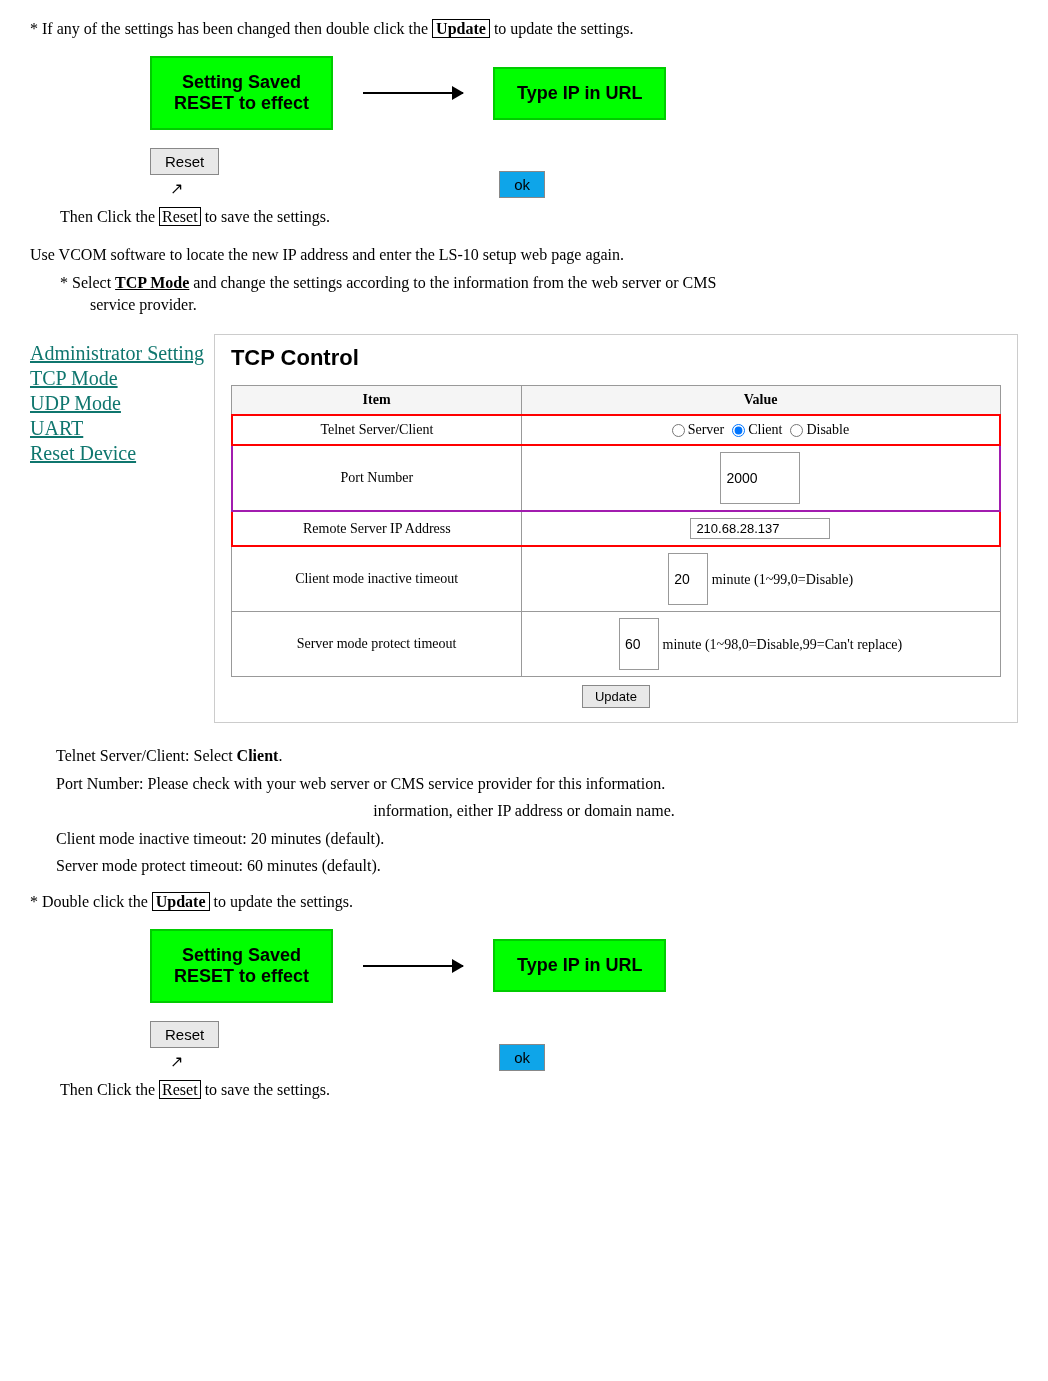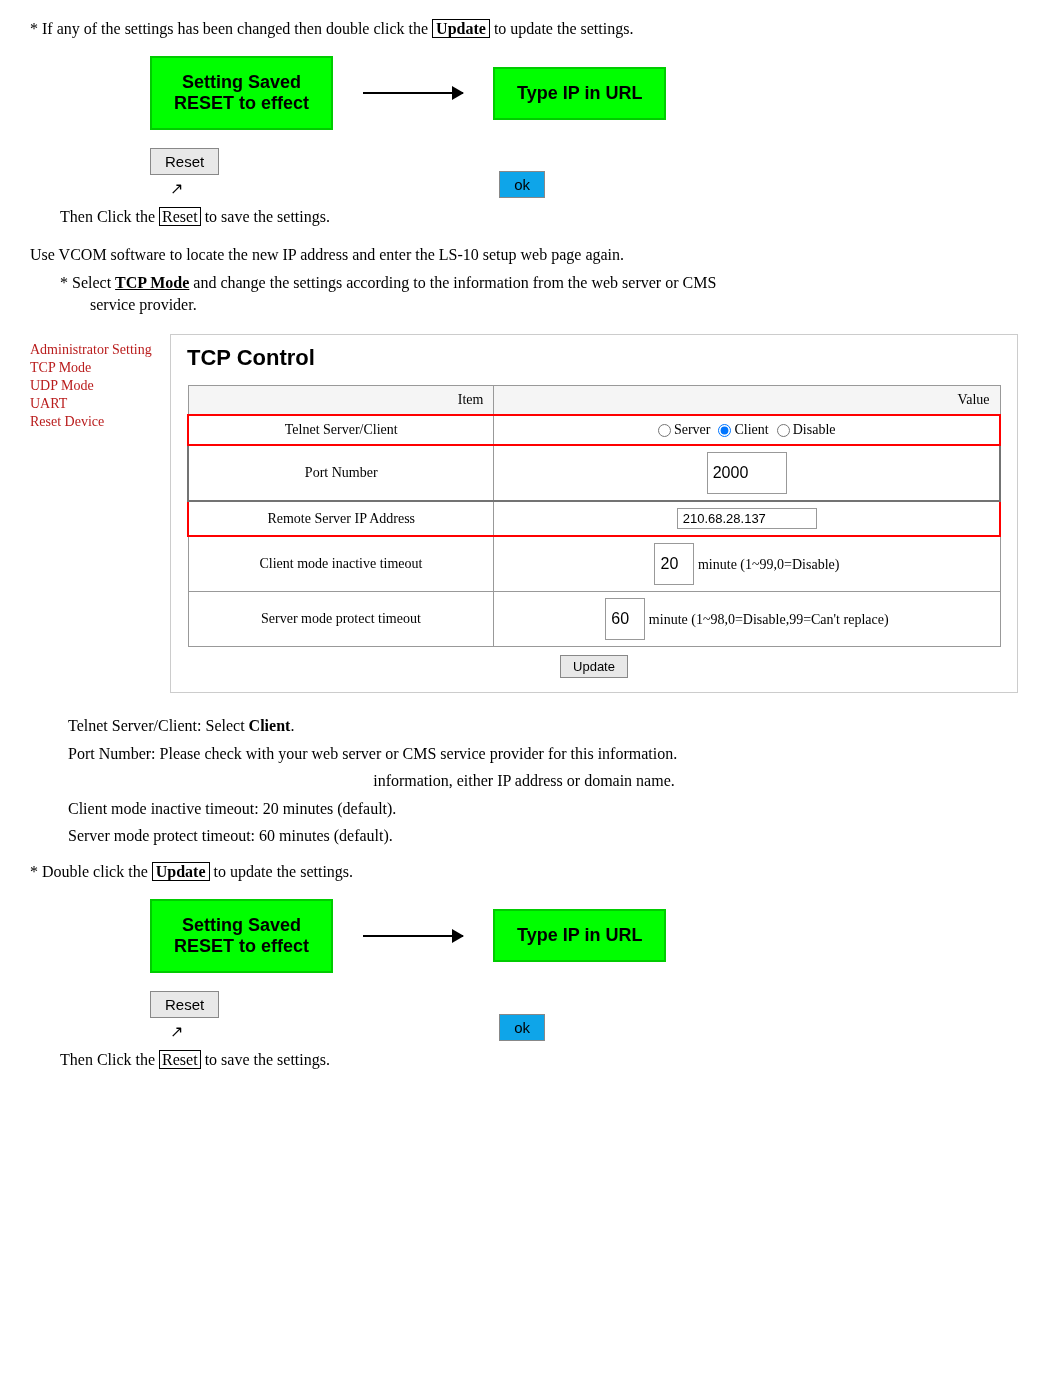--- a/index.html
+++ b/index.html
@@ -110,23 +110,24 @@
       gap: 0;
     }
     .sidebar-nav {
       min-width: 140px;
       padding-right: 10px;
       font-size: 14px;
       padding-top: 8px;
     }
     .sidebar-nav a {
       display: block;
-      color: #b91c1c;
+      color: #0f766e;
+      text-decoration: underline;
       margin-bottom: 2px;
-      font-size: 14px;
+      font-size: 20px;
       cursor: pointer;
     }
     .tcp-table-area {
       flex: 1;
       border: 1px solid #ccc;
       padding: 10px 16px;
     }
     .tcp-title {
       font-size: 22px;
       font-family: Arial, sans-serif;
@@ -138,41 +139,40 @@
       border-collapse: collapse;
       font-size: 14px;
     }
     table.tcp-table th, table.tcp-table td {
       border: 1px solid #999;
       padding: 6px 10px;
       text-align: center;
     }
     table.tcp-table th {
       background: #f5f5f5;
-      font-weight: normal;
-      text-align: right;
+      font-weight: bold;
     }
     .red-border-row td {
       border-color: #cc0000;
     }
     .radio-group {
       display: flex;
       align-items: center;
       gap: 8px;
       justify-content: center;
     }
     .radio-group label {
       display: flex;
       align-items: center;
       gap: 3px;
     }
     .input-field {
       border: 1px solid #999;
-      padding: 11px 5px;
-      font-size: 16px;
+      padding: 17px 5px;
+      font-size: 14px;
       width: 80px;
     }
     .input-field-wide {
       border: 1px solid #999;
       padding: 2px 5px;
       font-size: 13px;
       width: 140px;
     }
     .update-btn-row {
       text-align: center;
@@ -180,21 +180,21 @@
     }
     .update-btn {
       border: 1px solid #888;
       background: #e8e8e8;
       padding: 3px 12px;
       font-size: 13px;
       font-family: Arial, sans-serif;
       cursor: pointer;
     }
     .desc-block {
-      margin: 14px 38px;
+      margin: 14px 26px;
       font-size: 16px;
       line-height: 1.6;
     }
     .desc-line {
       margin-bottom: 2px;
     }
     .center-line {
       text-align: center;
     }
   </style>
@@ -271,21 +271,21 @@
                 <span>Client</span>
               </label>
               <label>
                 <input type="radio" name="telnet" style="">
                 <span>Disable</span>
               </label>
             </div>
           </td>
         </tr>
 
-        <tr class="red-border-row" style="border:2px solid #737373;">
+        <tr class="red-border-row" style="border:2px solid #a21caf;">
           <td>Port Number</td>
           <td>
             <input class="input-field" type="text" value="2000" style="">
           </td>
         </tr>
 
         <tr class="red-border-row" style="border:2px solid red;">
           <td>Remote Server IP Address</td>
           <td>
             <input class="input-field-wide" type="text" value="210.68.28.137" style="">

